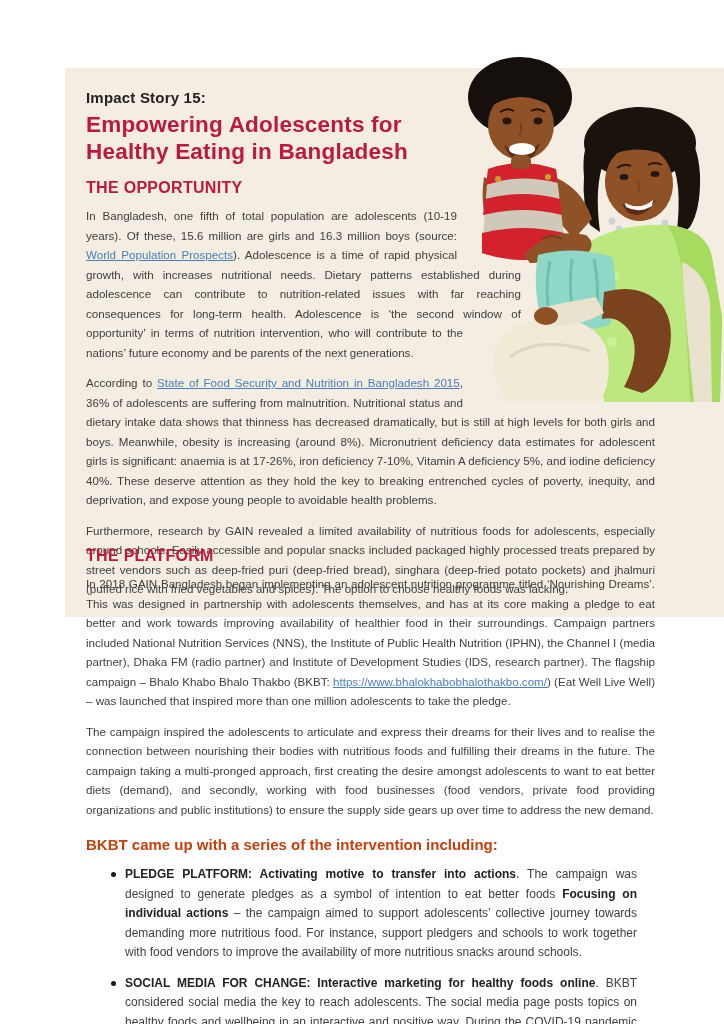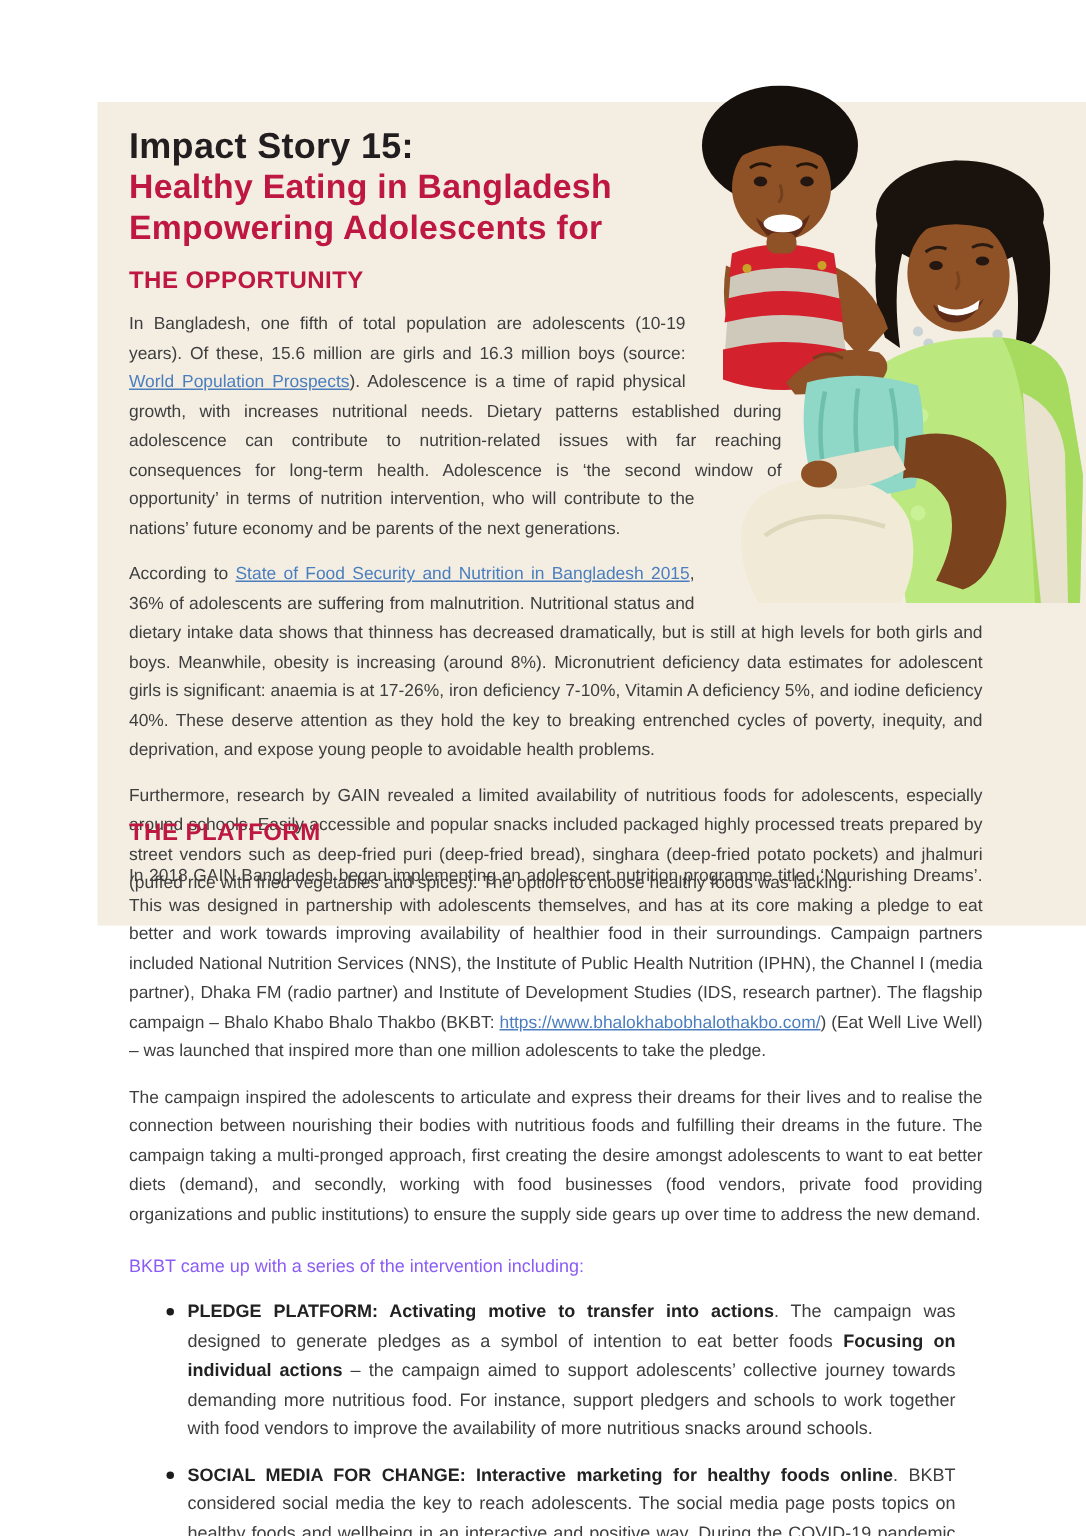--- a/index.html
+++ b/index.html
@@ -17,21 +17,21 @@
     padding:16px 69px 18px 21px;
     box-sizing:border-box;
     min-height:464px;
   }
   
   .photo-spacer{
     float:right;width:200px;height:322px;
     shape-outside:polygon(2px 0,200px 0,200px 322px,8px 322px,8px 249px,66px 249px,66px 176px,2px 176px);
   }
   .title-black{
-    font-size:24px;font-weight:800;color:#221E1F;line-height:27px;white-space:nowrap;
+    font-size:15px;font-weight:800;color:#221E1F;line-height:27px;white-space:nowrap;
     letter-spacing:.2px;
   }
   .title-red{
     font-size:22.5px;font-weight:800;color:#BE1740;line-height:27px;white-space:nowrap;
     letter-spacing:.2px;
   }
   .section-heading{
     font-size:16px;font-weight:800;color:#BE1740;letter-spacing:.3px;
     margin:13px 0 9px 0;line-height:19px;
   }
@@ -47,43 +47,43 @@
   .photo{
     position:absolute;top:57px;right:0;width:270px;height:345px;z-index:5;
     pointer-events:none;
   }
 
   
   .solution-section{
     position:absolute;left:86px;top:546px;width:569px;
   }
   .intro-bold{
-    font-size:12px;font-weight:400;color:#8b5cf6;line-height:19px;margin:16px 0 2px 0;
+    font-size:15px;font-weight:700;color:#c2410c;line-height:19px;margin:16px 0 2px 0;
   }
   ul.intervention-list{list-style:none;margin:0;padding:0 18px 0 27px;}
   ul.intervention-list li{
     position:relative;padding-left:12px;margin-top:11px;
     font-size:12px;line-height:19.5px;color:#3E3E3E;text-align:justify;
   }
   .bullet-dot{
     position:absolute;left:-2px;top:7px;width:5px;height:5px;border-radius:50%;
     background:#1c1c1c;
   }
 </style>
 </head>
 <body>
 
 <div class="page">
 
   <div class="hero-box">
     <div class="photo-spacer"></div>
 
     <div class="title-black">Impact Story 15:</div>
+    <div class="title-red">Empowering Adolescents for</div>
     <div class="title-red">Healthy Eating in Bangladesh</div>
-    <div class="title-red">Empowering Adolescents for</div>
 
     <div class="section-heading">THE OPPORTUNITY</div>
 
     <p class="body-p"><span>In Bangladesh, one fifth of total population are adolescents (10-19 years). Of these, 15.6 million are girls and 16.3 million boys (source: </span><a class="doc-link">World Population Prospects</a><span>). Adolescence is a time of rapid physical growth, with increases nutritional needs. Dietary patterns established during adolescence can contribute to nutrition-related issues with far reaching consequences for long-term health. Adolescence is ‘the second window of opportunity’ in terms of nutrition intervention, who will contribute to the nations’ future economy and be parents of the next generations.</span></p>
 
     <p class="body-p"><span>According to </span><a class="doc-link">State of Food Security and Nutrition in Bangladesh 2015</a><span>, 36% of adolescents are suffering from malnutrition. Nutritional status and dietary intake data shows that thinness has decreased dramatically, but is still at high levels for both girls and boys. Meanwhile, obesity is increasing (around 8%). Micronutrient deficiency data estimates for adolescent girls is significant: anaemia is at 17-26%, iron deficiency 7-10%, Vitamin A deficiency 5%, and iodine deficiency 40%. These deserve attention as they hold the key to breaking entrenched cycles of poverty, inequity, and deprivation, and expose young people to avoidable health problems.</span></p>
 
     <p class="body-p">Furthermore, research by GAIN revealed a limited availability of nutritious foods for adolescents, especially around schools. Easily accessible and popular snacks included packaged highly processed treats prepared by street vendors such as deep-fried puri (deep-fried bread), singhara (deep-fried potato pockets) and jhalmuri (puffed rice with fried vegetables and spices). The option to choose healthy foods was lacking.</p>
   </div>
 

